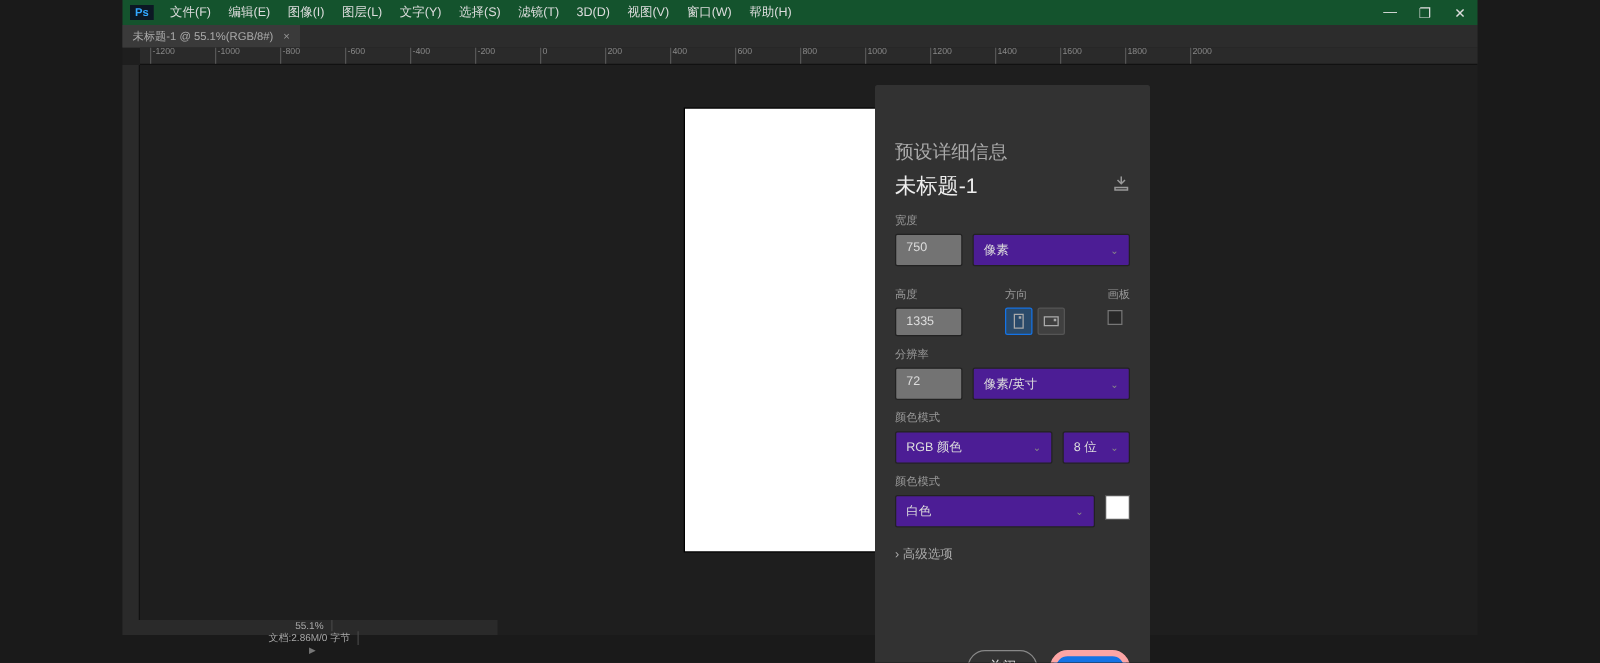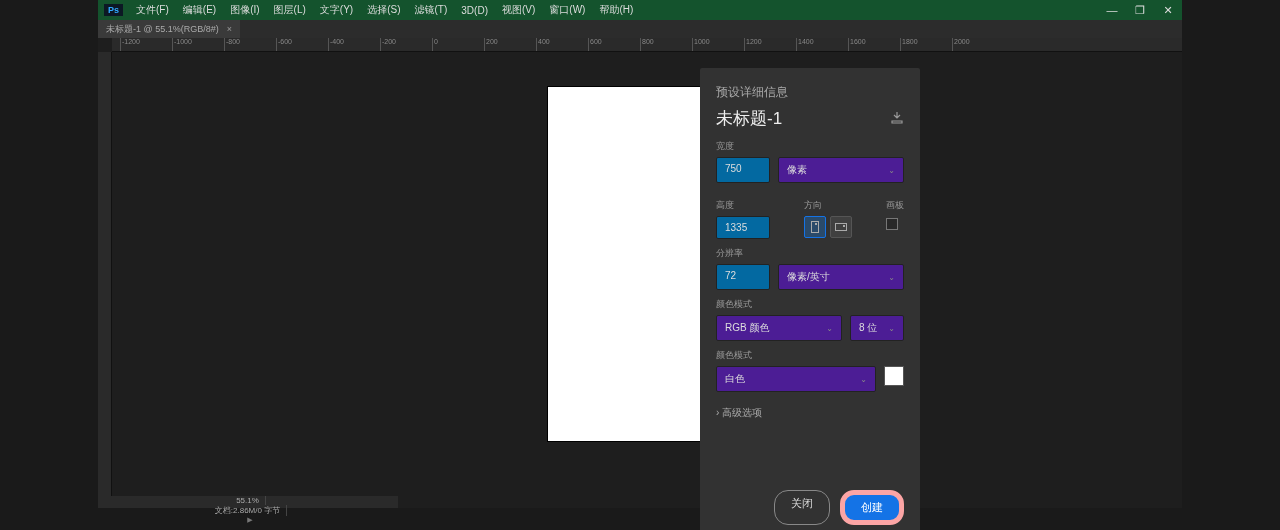--- a/index.html
+++ b/index.html
@@ -23,28 +23,28 @@
 
   
   .workarea { display: flex; height: calc(100% - 20px - 18px - 14px - 12px); }
   .ruler-v { width: 14px; background: #2a2a2a; border-right: 1px solid #111; position: relative; }
 
   .canvas-zone { flex: 1; display: flex; align-items: center; justify-content: center; position: relative; }
   .canvas { background: #fff; width: 198px; height: 354px; box-shadow: 0 0 0 1px #000; margin-top:-20px;}
 
   
   .panel { position: absolute; top: 68px; left: 700px; width: 220px; background: #323232; padding: 16px 16px 18px 16px; border-radius: 2px; }
-  .panel .section-title { font-size: 12px; color: #aaa; margin-bottom: 6px; }
+  .panel .section-title { font-size: 15px; color: #aaa; margin-bottom: 6px; margin-top: 28px; }
   .panel .doc-name-row { display: flex; align-items: center; justify-content: space-between; margin-bottom: 10px; }
   .panel .doc-name { font-size: 17px; color: #eee; font-weight: 300; }
   .panel .save-icon { color: #888; font-size: 11px; }
 
   .panel .lbl { font-size: 9px; color: #999; margin-bottom: 4px; margin-top: 8px; }
   .panel .row { display: flex; gap: 8px; }
-  .panel .input { background: #0369a1; border: 1px solid #222; color: #ddd; font-size: 10px; padding: 5px 8px; border-radius: 2px; }
+  .panel .input { background: #737373; border: 1px solid #222; color: #ddd; font-size: 10px; padding: 5px 8px; border-radius: 2px; }
   .panel .input.small { width: 54px; }
   .panel .select { background: #4c1d95; border: 1px solid #222; color: #ddd; font-size: 10px; padding: 5px 8px; border-radius: 2px; display: flex; justify-content: space-between; align-items: center; flex: 1; }
   .panel .select .chev { color: #888; font-size: 8px; }
 
   .panel .orient-row { display: flex; gap: 20px; margin-top: 8px; justify-content: space-between; }
   .panel .orient-btns { display: flex; gap: 4px; margin-top: 4px; }
   .panel .orient-btn { width: 22px; height: 22px; background: #404040; border: 1px solid #555; display: flex; align-items: center; justify-content: center; border-radius: 2px; }
   .panel .orient-btn.active { border-color: #1473e6; background: #2a4a6a; }
   .panel .orient-btn .pg { width: 8px; height: 12px; border: 1px solid #aaa; position: relative; }
   .panel .orient-btn .pg.land { width: 12px; height: 8px; }

